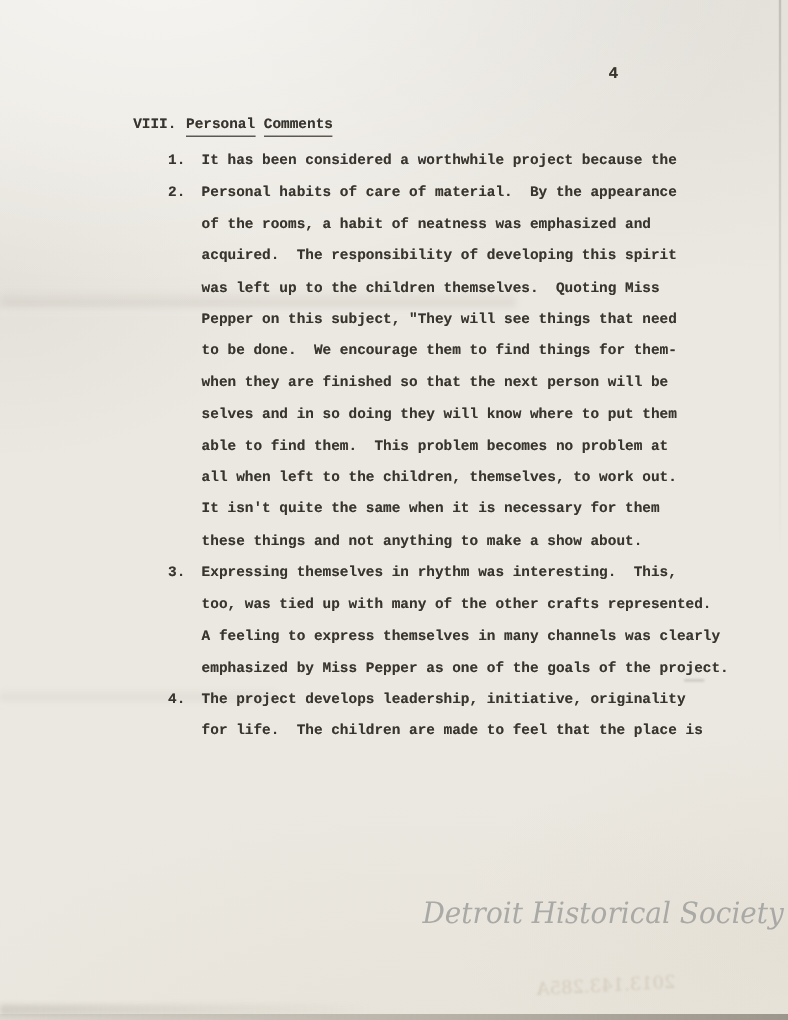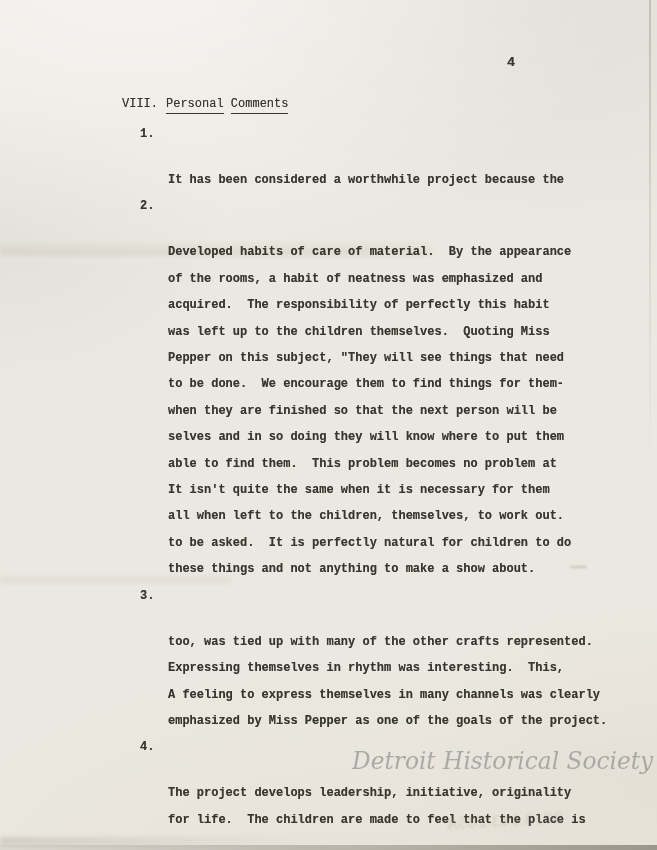--- a/index.html
+++ b/index.html
@@ -42,35 +42,35 @@
   .shadow-bottomleft{left:0;bottom:4px;width:310px;height:9px;
     background:linear-gradient(to right, rgba(150,144,132,.28), rgba(150,144,132,0));
     filter:blur(2px);}
 
   .page-number{
     position:absolute;left:507px;top:55px;
     font-size:13.5px;font-weight:bold;
     text-shadow:0 0 .4px rgba(56,53,47,.6);
   }
   .heading{
-    position:absolute;left:122px;top:97px;
-    font-size:12px;font-weight:normal;white-space:pre;
+    position:absolute;left:111px;top:97px;
+    font-size:12px;font-weight:bold;white-space:pre;
     text-shadow:0 0 .4px rgba(56,53,47,.6);
   }
   .heading .numeral{margin-right:8px;}
   .uword{border-bottom:1.5px solid currentColor;padding-bottom:1.5px;}
 
   .list{
     position:absolute;left:140px;top:121px;
     font-size:12px;font-weight:bold;
     text-shadow:0 0 .4px rgba(56,53,47,.55);
   }
   .item{display:flex;align-items:flex-start;}
   .num{width:28px;flex:0 0 28px;line-height:26.4px;white-space:pre;}
-  .ibody{flex:1;margin-top:46px;}
+  .ibody{flex:1;}
   .line{line-height:26.4px;white-space:pre;}
 
   .watermark{
     position:absolute;left:352px;top:746px;
     font-family:"DejaVu Serif","Liberation Serif",serif;
     font-style:italic;font-size:24.5px;
     color:var(--watermark);opacity:.9;
     transform:scaleX(.95);transform-origin:left center;
     white-space:nowrap;
   }
@@ -103,40 +103,39 @@
   <div class="list" id="list">
       <div class="item">
         <div class="num">1.</div>
         <div class="ibody">
           <div class="line">It has been considered a worthwhile project because the</div>
         </div>
       </div>
       <div class="item">
         <div class="num">2.</div>
         <div class="ibody">
-          <div class="line">Developed habits of care of material.  By the appearance</div>
+          <div class="line">Personal habits of care of material.  By the appearance</div>
           <div class="line">of the rooms, a habit of neatness was emphasized and</div>
-          <div class="line">acquired.  The responsibility of perfectly this habit</div>
+          <div class="line">acquired.  The responsibility of developing this spirit</div>
           <div class="line">was left up to the children themselves.  Quoting Miss</div>
           <div class="line">Pepper on this subject, "They will see things that need</div>
           <div class="line">to be done.  We encourage them to find things for them-</div>
           <div class="line">when they are finished so that the next person will be</div>
           <div class="line">selves and in so doing they will know where to put them</div>
           <div class="line">able to find them.  This problem becomes no problem at</div>
+          <div class="line">all when left to the children, themselves, to work out.</div>
           <div class="line">It isn't quite the same when it is necessary for them</div>
-          <div class="line">all when left to the children, themselves, to work out.</div>
-          <div class="line">to be asked.  It is perfectly natural for children to do</div>
           <div class="line">these things and not anything to make a show about.</div>
         </div>
       </div>
       <div class="item">
         <div class="num">3.</div>
         <div class="ibody">
+          <div class="line">Expressing themselves in rhythm was interesting.  This,</div>
           <div class="line">too, was tied up with many of the other crafts represented.</div>
-          <div class="line">Expressing themselves in rhythm was interesting.  This,</div>
           <div class="line">A feeling to express themselves in many channels was clearly</div>
           <div class="line">emphasized by Miss Pepper as one of the goals of the project.</div>
         </div>
       </div>
       <div class="item">
         <div class="num">4.</div>
         <div class="ibody">
           <div class="line">The project develops leadership, initiative, originality</div>
           <div class="line">for life.  The children are made to feel that the place is</div>
         </div>

